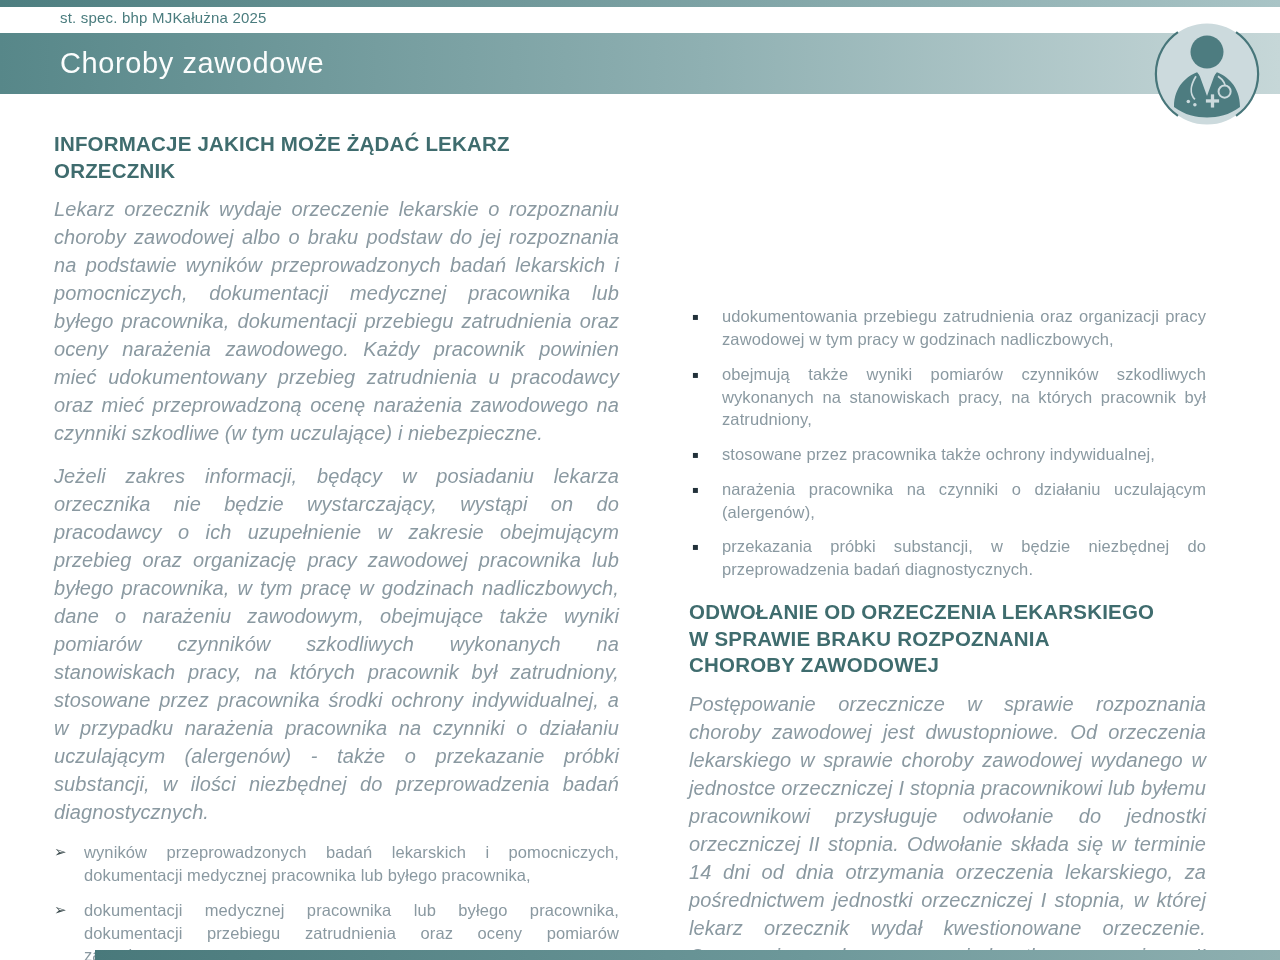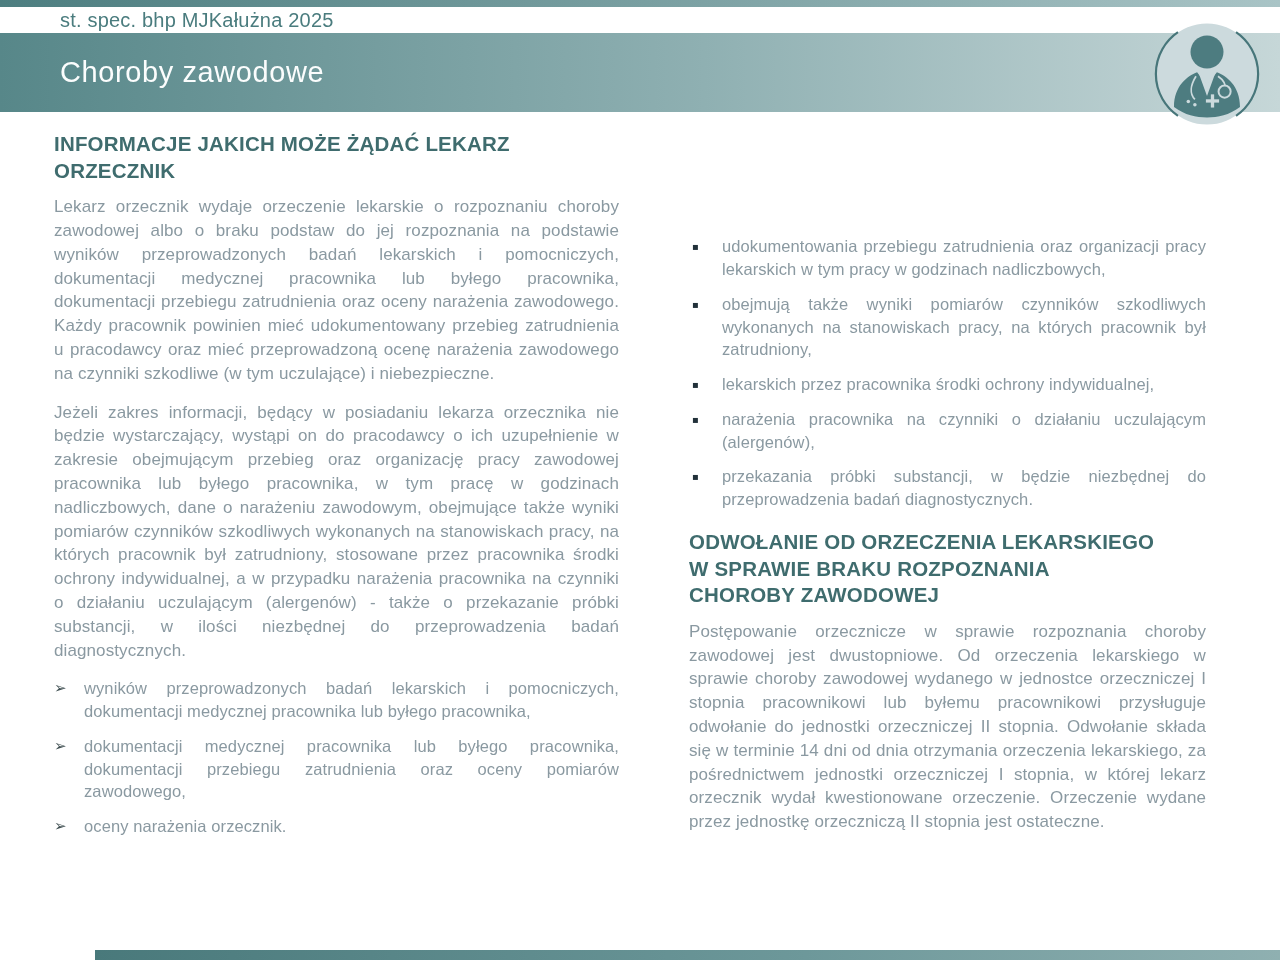--- a/index.html
+++ b/index.html
@@ -6,45 +6,45 @@
   .slide{
     position:relative;width:1280px;height:960px;background:#ffffff;overflow:hidden;
     font-family:"Liberation Sans","DejaVu Sans",sans-serif;
   }
   .top-strip{
     position:absolute;top:0;left:0;right:0;height:7px;
     background:linear-gradient(90deg,#4d7e80 0%,#7da2a4 55%,#a9c4c6 100%);
   }
   .author-line{
     position:absolute;top:9px;left:60px;
-    font-size:20px;color:#4a7c7e;letter-spacing:.2px;
+    font-size:15px;color:#4a7c7e;letter-spacing:.2px;
   }
   .header-band{
-    position:absolute;top:33px;left:0;right:0;height:79px;
+    position:absolute;top:33px;left:0;right:0;height:61px;
     background:linear-gradient(90deg,#578789 0%,#8fb0b2 55%,#c6d7d8 100%);
     display:flex;align-items:center;padding-left:60px;box-sizing:border-box;
   }
   .slide-title{
     margin:0;font-size:29px;font-weight:400;color:#fbfdfd;letter-spacing:.6px;
   }
   .doctor-badge{position:absolute;top:19px;left:1152px;width:110px;height:110px;}
   .doctor-badge svg{display:block;width:110px;height:110px;}
   .content{
     position:absolute;top:131px;left:54px;display:flex;gap:70px;align-items:flex-end;
   }
   .col-left{width:565px;flex:0 0 565px;}
   .col-right{width:517px;flex:0 0 517px;}
   h2.sec{
     margin:0 0 11px 0;font-size:20.5px;line-height:1.3;color:#3f6c6e;
     letter-spacing:.2px;font-weight:700;white-space:pre-line;
   }
   h2.sec.gap-top{margin-top:18px;}
   p.body{
-    margin:0 0 15px 0;font-size:17px;line-height:1.4;color:#8a99a1;
-    text-align:justify;letter-spacing:.1px;
+    margin:0 0 15px 0;font-size:20px;line-height:1.4;color:#8a99a1;
+    text-align:justify;letter-spacing:.1px;font-style:italic;
   }
   p.body:last-child{margin-bottom:16px;}
   ul.blist{list-style:none;margin:0 0 2px 0;padding:0;}
   ul.blist li{
     display:flex;margin-bottom:12px;font-size:16.5px;line-height:1.38;color:#8a99a1;
   }
   ul.blist li .txt{flex:1;text-align:justify;letter-spacing:.1px;}
   .marker{flex:0 0 30px;font-family:"DejaVu Sans",sans-serif;}
   .marker.arrow{color:#3d4d50;font-size:15px;padding-top:1px;}
   .marker.square{color:#22313a;font-size:10px;padding-top:5px;padding-left:3px;}
@@ -104,29 +104,29 @@
           <span class="marker arrow">➢</span>
           <span class="txt">oceny narażenia orzecznik.</span>
         </li>
       </ul>
     </div>
 
     <div class="col-right">
       <ul class="blist">
         <li>
           <span class="marker square">▪</span>
-          <span class="txt">udokumentowania przebiegu zatrudnienia oraz organizacji pracy lekarskich w tym pracy w godzinach nadliczbowych,</span>
+          <span class="txt">udokumentowania przebiegu zatrudnienia oraz organizacji pracy zawodowej w tym pracy w godzinach nadliczbowych,</span>
         </li>
         <li>
           <span class="marker square">▪</span>
           <span class="txt">obejmują także wyniki pomiarów czynników szkodliwych wykonanych na stanowiskach pracy, na których pracownik był zatrudniony,</span>
         </li>
         <li>
           <span class="marker square">▪</span>
-          <span class="txt">lekarskich przez pracownika środki ochrony indywidualnej,</span>
+          <span class="txt">stosowane przez pracownika także ochrony indywidualnej,</span>
         </li>
         <li>
           <span class="marker square">▪</span>
           <span class="txt">narażenia pracownika na czynniki o działaniu uczulającym (alergenów),</span>
         </li>
         <li>
           <span class="marker square">▪</span>
           <span class="txt">przekazania próbki substancji, w będzie niezbędnej do przeprowadzenia badań diagnostycznych.</span>
         </li>
       </ul>

